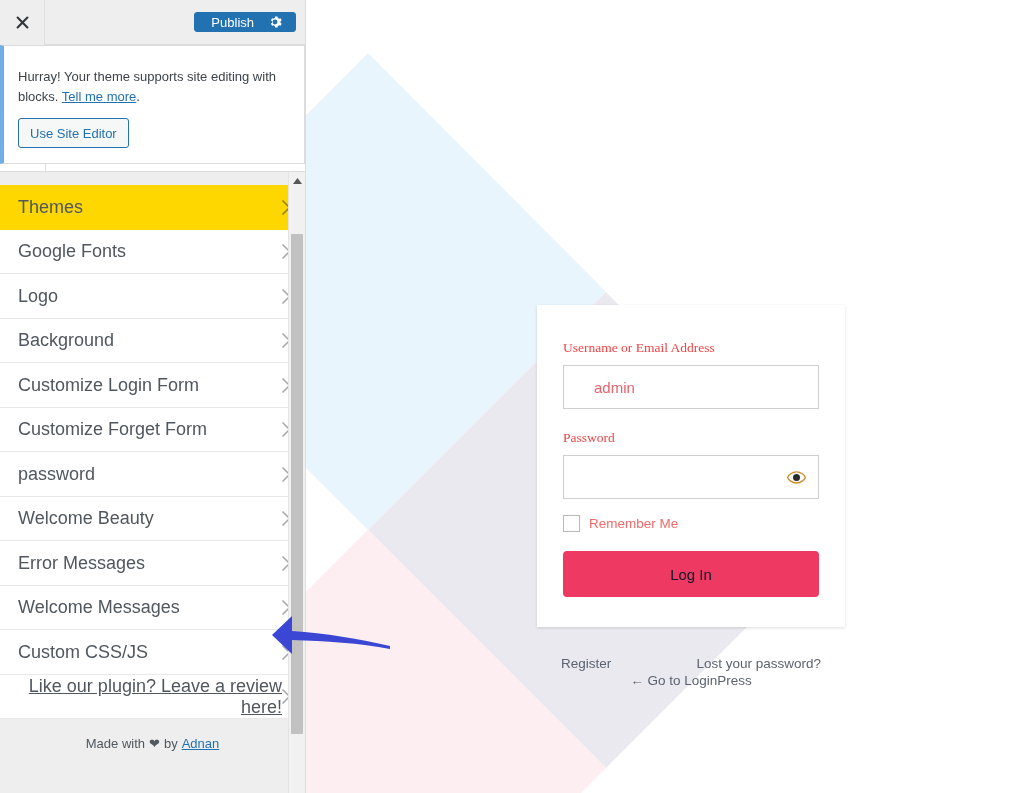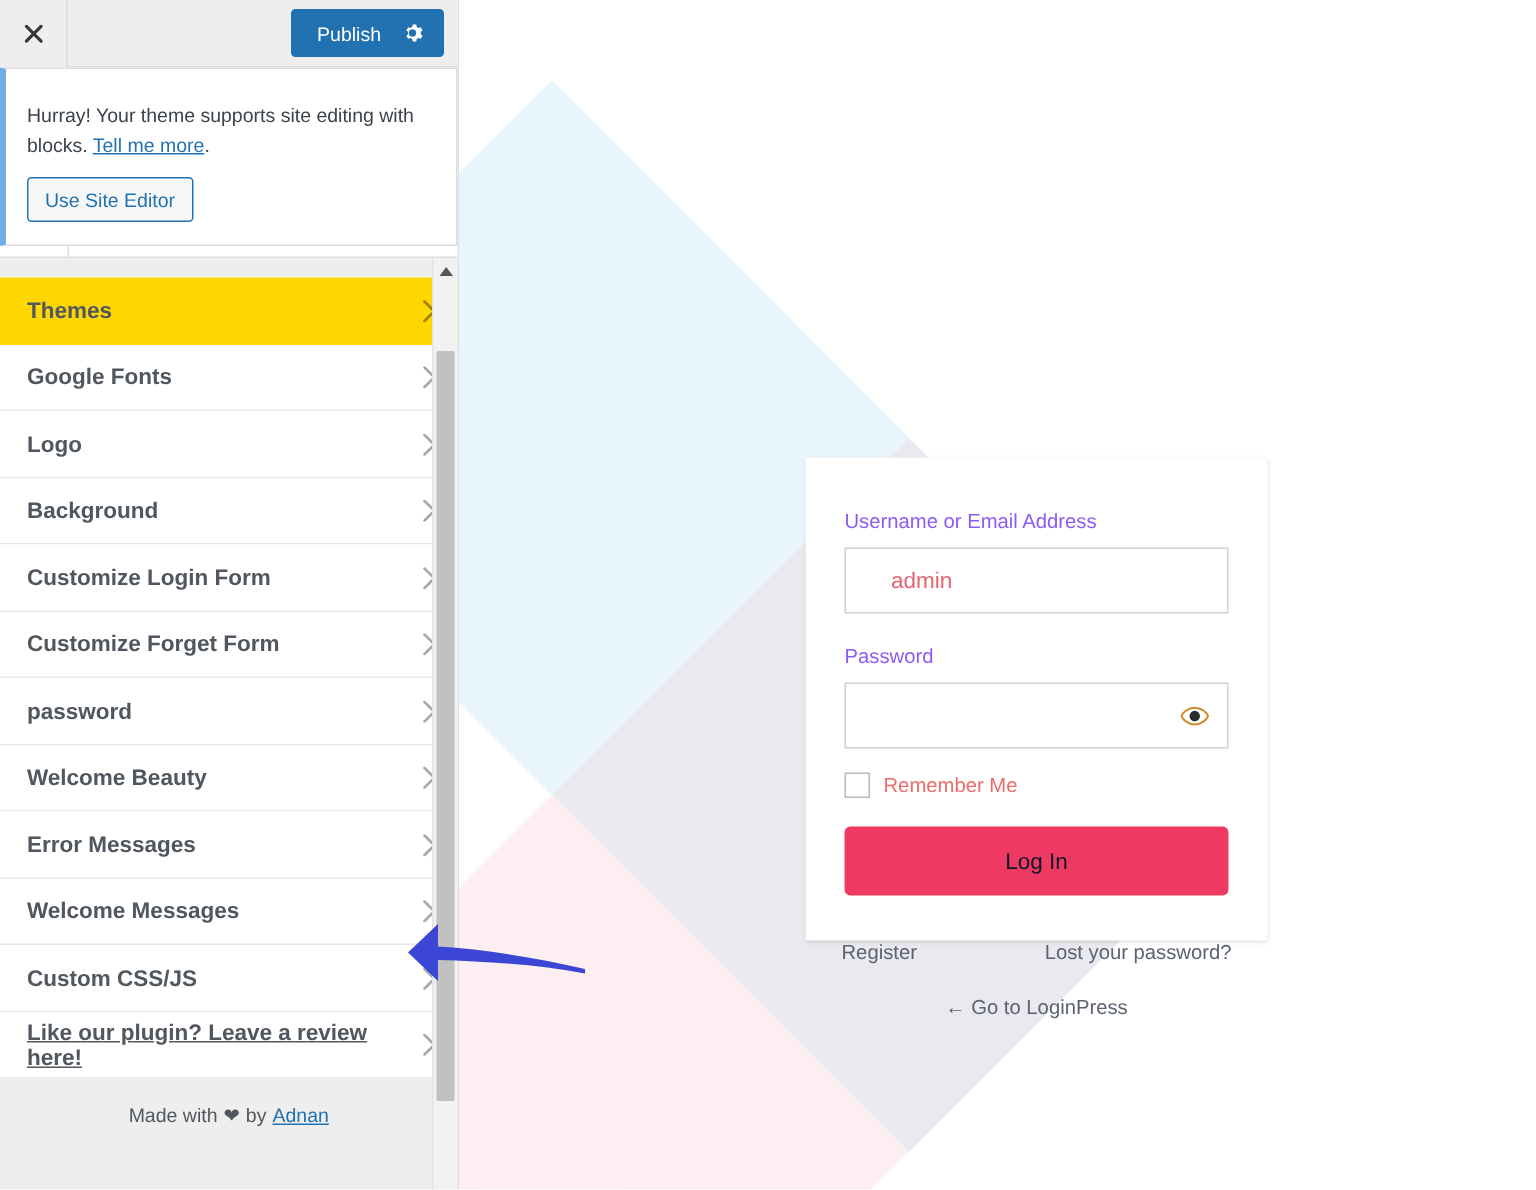--- a/index.html
+++ b/index.html
@@ -41,25 +41,25 @@
   }
 
   .login-card {
     background: #ffffff;
     padding: 34px 26px 30px 26px;
     box-shadow: 0 1px 3px rgba(0,0,0,.13);
   }
 
   .field-label {
     display: block;
-    color: #8b5cf6;
+    color: #ef4444;
     font-size: 13.5px;
     line-height: 18px;
     margin-bottom: 8px;
-    font-family: Liberation Sans, sans-serif;
+    font-family: Liberation Serif, serif;
   }
 
   .text-input {
     width: 100%;
     height: 44px;
     border: 1px solid #cfcfcf;
     background: #fff;
     font-size: 15px;
     color: #e8636f;
     padding: 0 30px;
@@ -109,31 +109,31 @@
     color: #0f172a;
     font-size: 15px;
     cursor: pointer;
     font-family: "Liberation Sans", sans-serif;
   }
 
   .nav-links {
     display: flex;
     justify-content: space-between;
     padding: 0 24px;
+    margin-top: 29px;
     text-align: center;
   }
   .nav-links a, .backtoblog a {
     color: #5b6370;
     font-size: 13.5px;
     text-decoration: none;
     font-family: "Liberation Sans", sans-serif;
   }
   .backtoblog {
     text-align: center;
-    margin-top: 21px;
   }
 
   
   .sidebar {
     position: absolute;
     left: 0; top: 0;
     width: 306px;
     height: 793px;
     background: #ffffff;
     border-right: 1px solid #dddddd;
@@ -159,21 +159,21 @@
     font-size: 16px;
     font-family: "Liberation Sans", sans-serif;
   }
   .publish-wrap {
     margin-left: auto;
     padding-right: 9px;
     display: flex;
     align-items: center;
   }
   .publish-btn {
-    height: 32px;
+    height: 20px;
     background: #2271b1;
     border: 1px solid #2271b1;
     border-radius: 3px;
     color: #fff;
     font-size: 13px;
     padding: 0 13px 0 16px;
     cursor: pointer;
     display: flex; align-items: center; gap: 14px;
     font-family: "Liberation Sans", sans-serif;
   }
@@ -236,24 +236,25 @@
     position: relative;
     height: 44.5px;
     display: flex;
     align-items: center;
     padding: 0 14px 0 18px;
     border-bottom: 1px solid #e8e8e8;
     background: #ffffff;
     cursor: pointer;
   }
   .menu-item .label {
-    font-size: 15px;
+    font-size: 18px;
     color: #50575e;
-    font-weight: bold;
-    font-family: "Liberation Sans", sans-serif;
+    font-weight: normal;
+    font-family: "Liberation Sans", sans-serif;
+    text-align: right;
   }
   .menu-item .chev {
     margin-left: auto;
     color: #a7aaad;
     display: inline-flex;
   }
 
   .menu-item.active-yellow {
     background: #ffd700;
     border-bottom-color: #ffd700;

